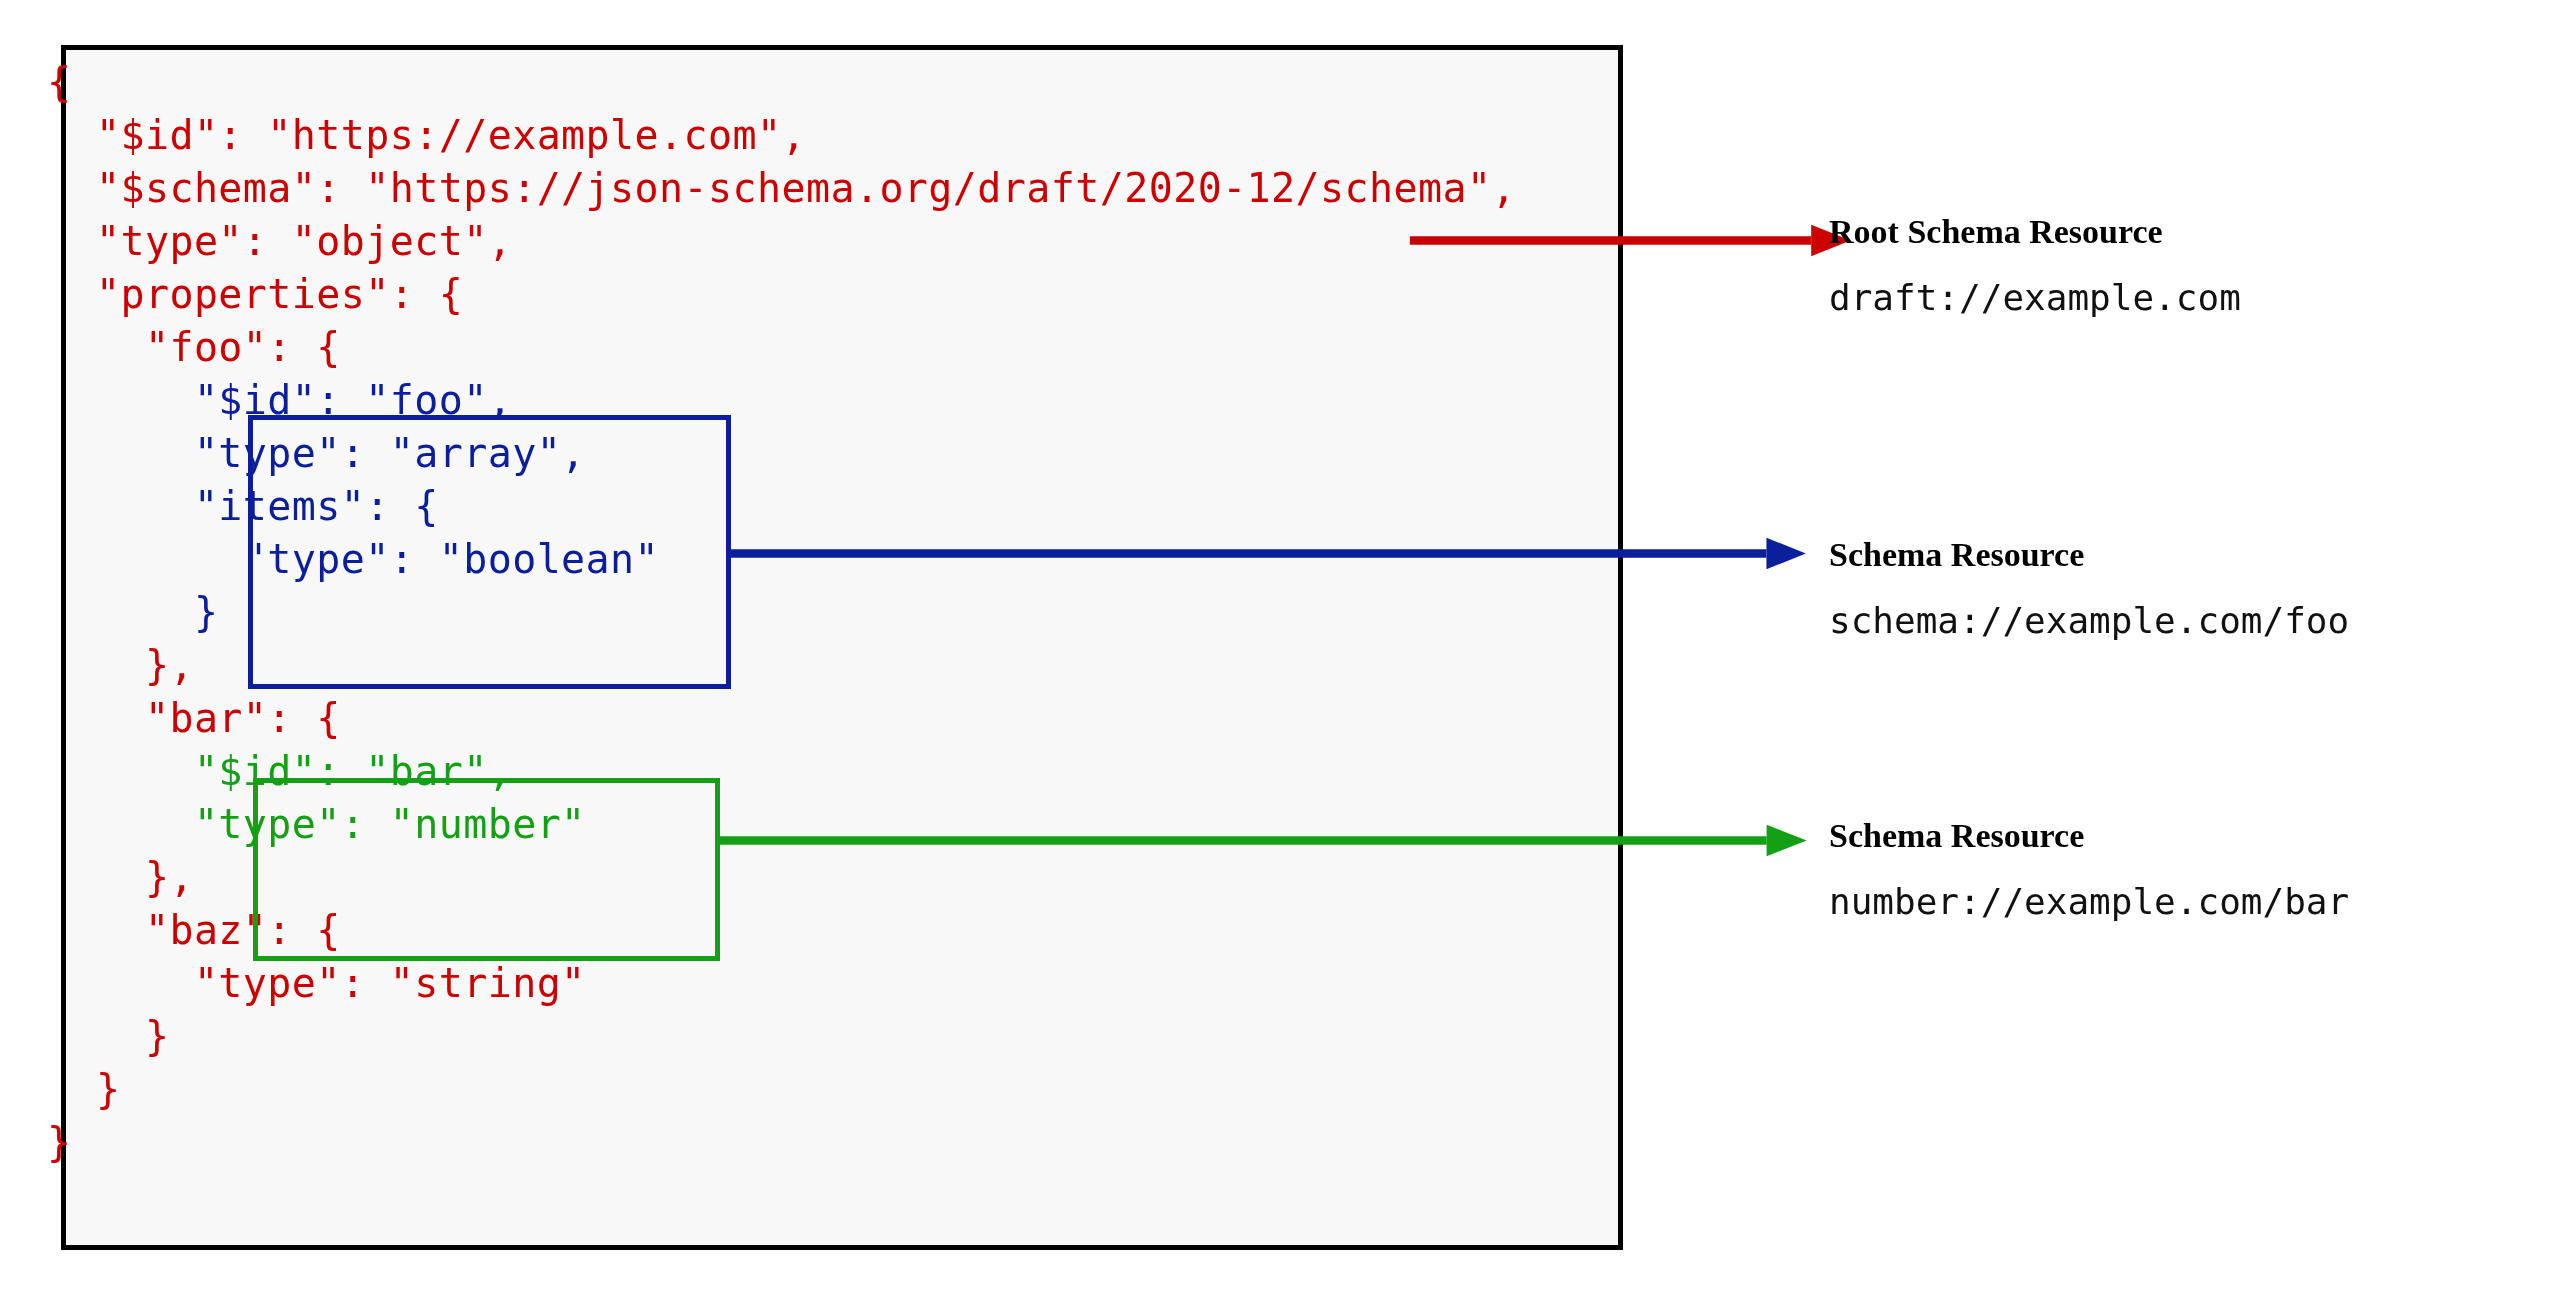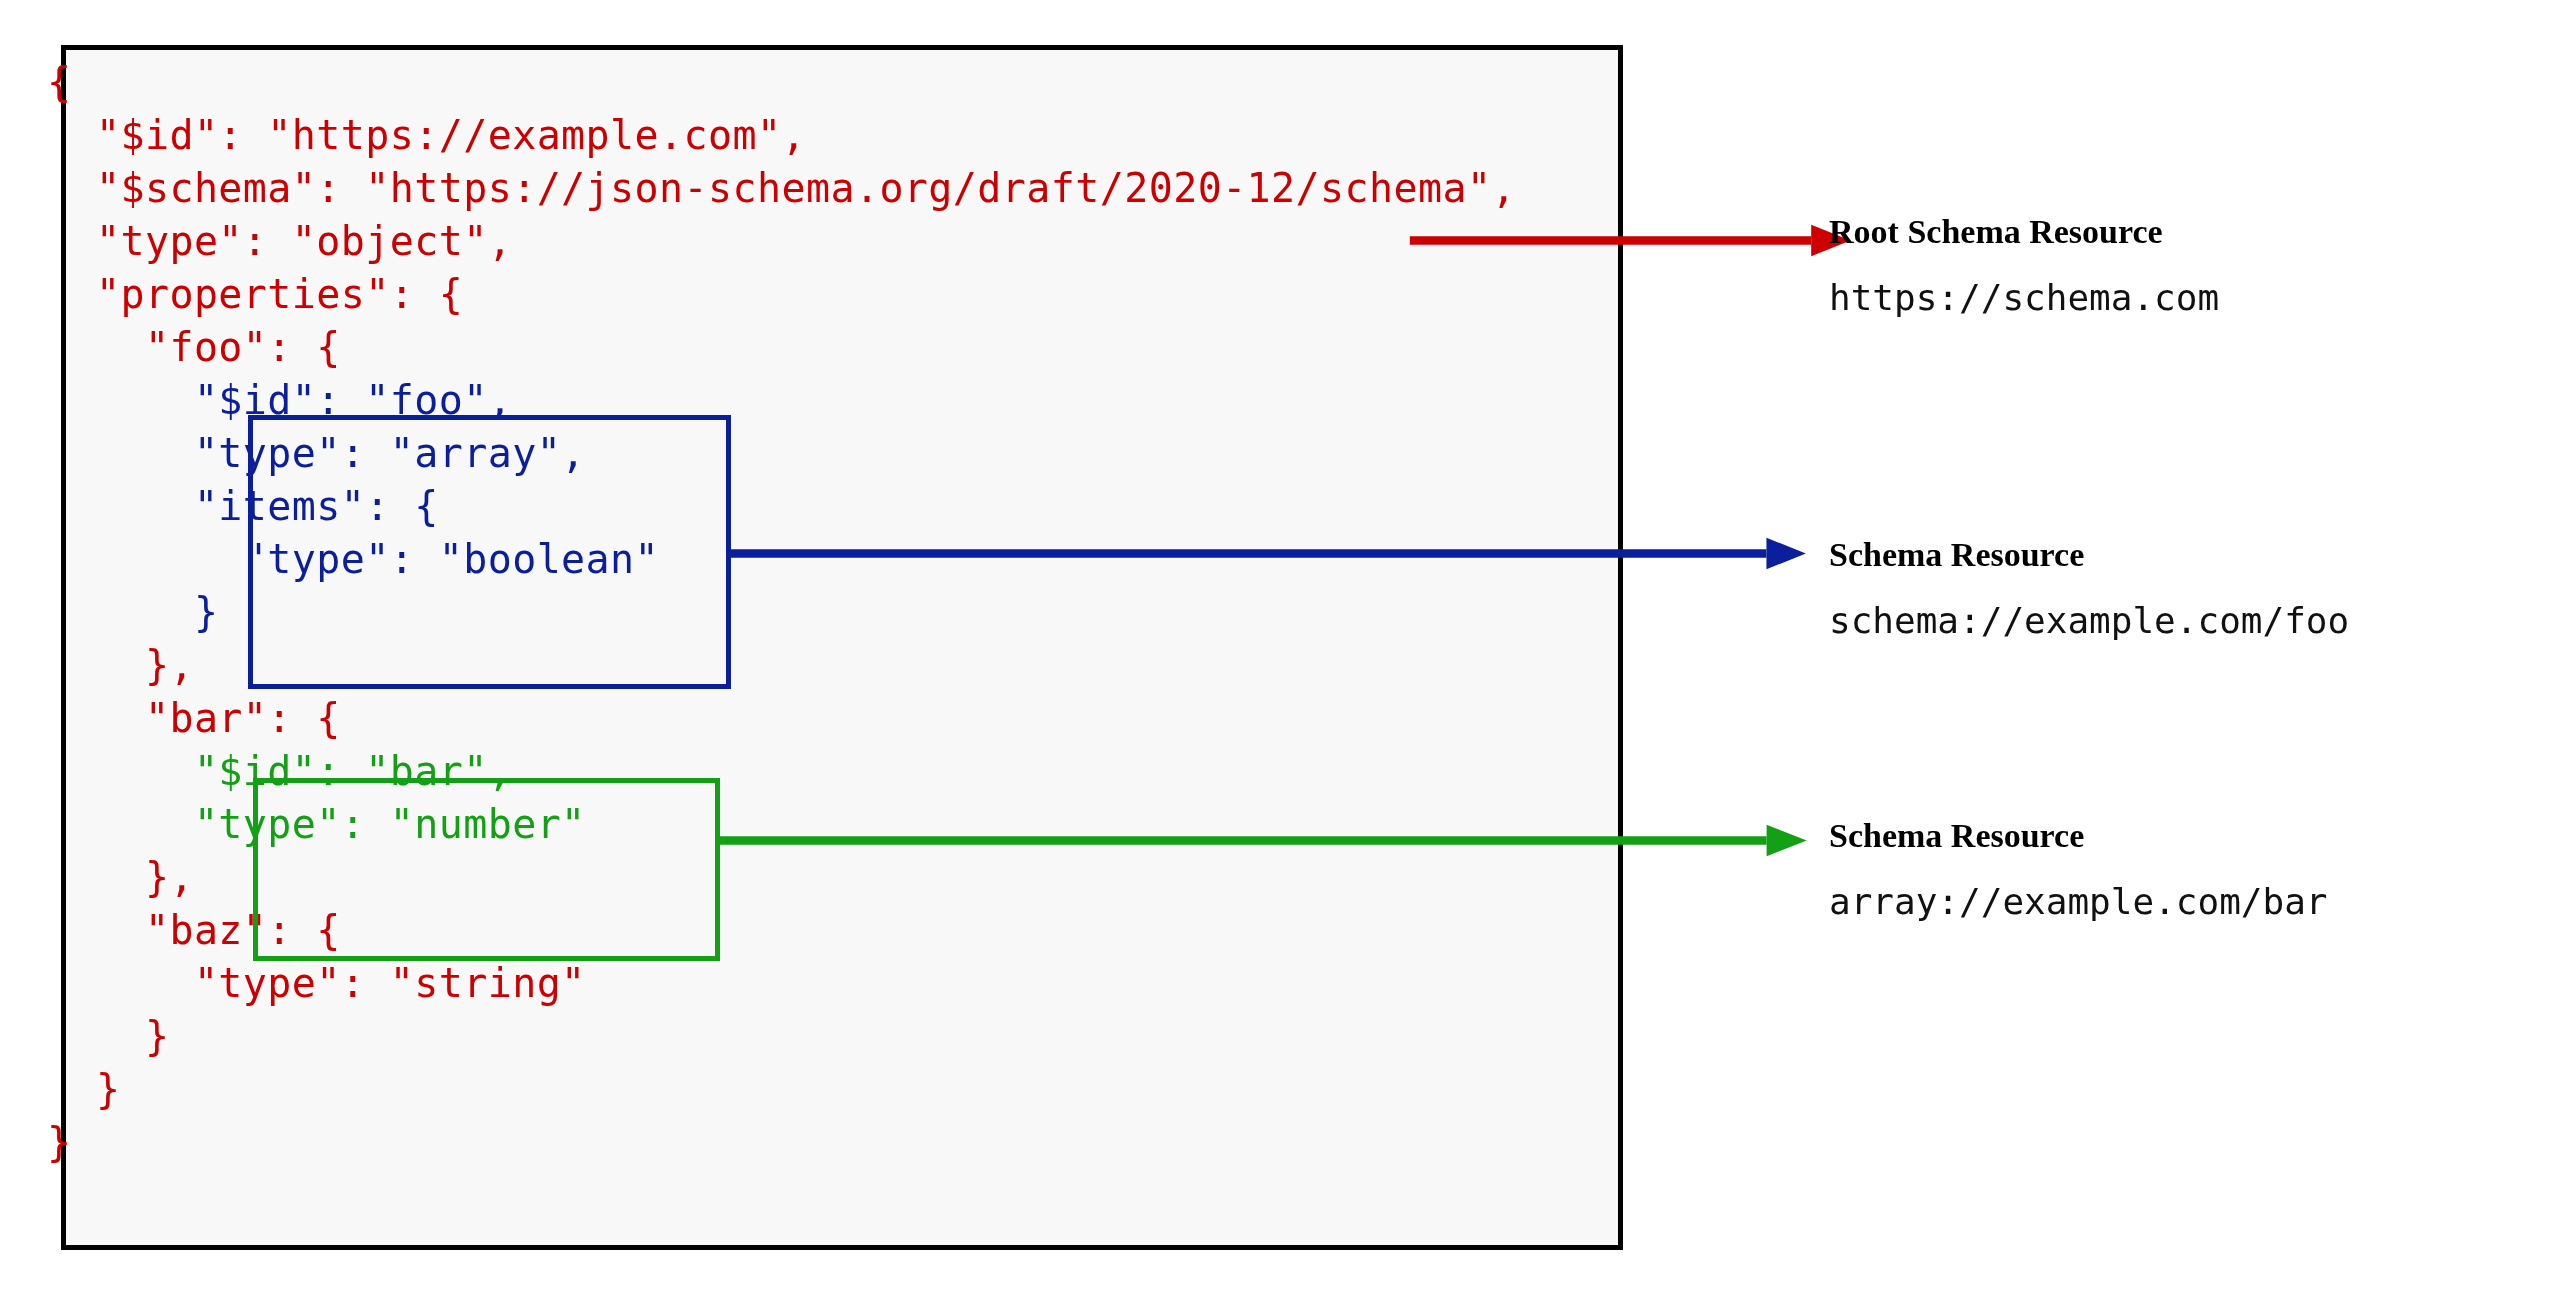--- a/index.html
+++ b/index.html
@@ -119,27 +119,27 @@
     <polygon points="1448,8 1503,30 1448,52" fill="#0b1f9c"></polygon>
   </svg>
 
   <svg class="arrow-svg" id="arrow-bar" style="left:717px; top:819px;" width="1093" height="43" viewBox="0 0 1520 60">
     <line x1="0" y1="30" x2="1462" y2="30" stroke="#14a014" stroke-width="12"></line>
     <polygon points="1462,8 1518,30 1462,52" fill="#14a014"></polygon>
   </svg>
 
   <div class="annotation" id="annotation-root">
     <p class="annotation-title">Root Schema Resource</p>
-    <p class="annotation-url">https://schema.com</p>
+    <p class="annotation-url">draft://example.com</p>
   </div>
 
   <div class="annotation" id="annotation-foo">
     <p class="annotation-title">Schema Resource</p>
     <p class="annotation-url">schema://example.com/foo</p>
   </div>
 
   <div class="annotation" id="annotation-bar">
     <p class="annotation-title">Schema Resource</p>
-    <p class="annotation-url">array://example.com/bar</p>
+    <p class="annotation-url">number://example.com/bar</p>
   </div>
 
 </div>
 
 
 </body></html>

